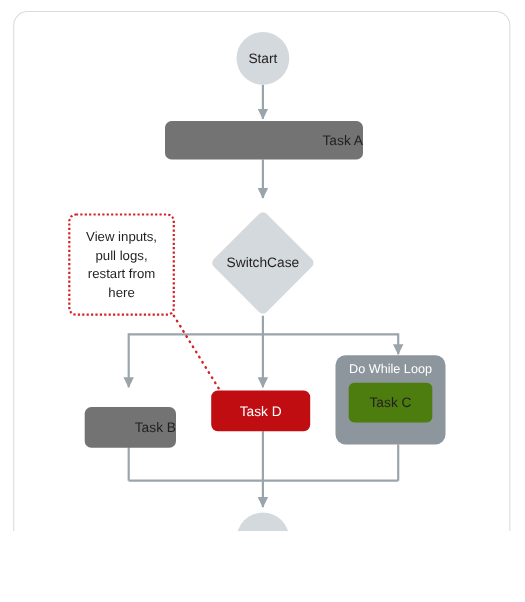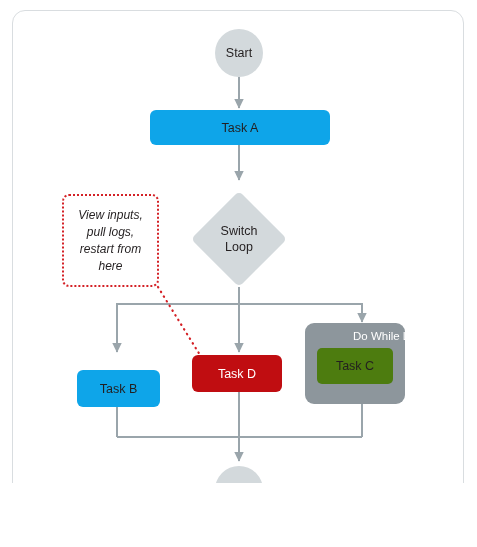--- a/index.html
+++ b/index.html
@@ -47,24 +47,25 @@
     justify-content: center;
     text-align: center;
   }
   .terminator {
     border-radius: 50%;
     background: #d3d9dc;
     color: #231f20;
     font-size: 12.5px;
   }
   .task {
-    background: #0ea5e9;
+    background: #737373;
     color: #231f20;
     border-radius: 6px;
     font-size: 12.5px;
+    justify-content: flex-end;
   }
   .task-red {
     background: #c00d11;
     color: #ffffff;
     border-radius: 6px;
     font-size: 12.5px;
     font-weight: 400;
   }
   
   .decision-wrap {
@@ -82,44 +83,42 @@
     border-radius: 5px;
     transform: rotate(45deg);
   }
   .decision-label {
     position: absolute;
     left: 0;
     top: 0;
     width: 96px;
     height: 96px;
     display: flex;
-    flex-direction: column;
     align-items: center;
     justify-content: center;
     font-size: 12.5px;
     color: #231f20;
     line-height: 16px;
   }
   
   .loop {
     position: absolute;
     background: #8d969c;
     border-radius: 9px;
     box-sizing: border-box;
   }
   .loop-title {
     position: absolute;
     left: 0;
     top: 6px;
     width: 100%;
-    text-align: left;
+    text-align: center;
     color: #ffffff;
     font-size: 11.5px;
     line-height: 14px;
-    margin-left: 48px;
   }
   .loop-inner {
     position: absolute;
     left: 12px;
     top: 25px;
     width: 76px;
     height: 36px;
     background: #4d7c0f;
     border-radius: 5px;
     display: flex;
@@ -138,21 +137,20 @@
     align-items: center;
     justify-content: center;
     box-sizing: border-box;
   }
   .callout-text {
     font-size: 12px;
     line-height: 17px;
     color: #231f20;
     text-align: center;
     white-space: pre-line;
-    font-style: italic;
   }
 </style>
 </head>
 <body>
 
 <div id="canvas">
 
   <div class="card"></div>
 
   <svg class="edges" viewBox="0 0 477 547" xmlns="http://www.w3.org/2000/svg">
@@ -189,21 +187,21 @@
   </div>
 
   <div class="node task" style="left:150px; top:110px; width:180px; height:35px;">
     <span>Task A</span>
   </div>
 
   <div class="decision-wrap" style="left:191px; top:191px;">
     <div class="decision-shape"></div>
     <div class="decision-label">
       <span>Switch</span>
-      <span>Loop</span>
+      <span>Case</span>
     </div>
   </div>
 
   <div class="callout" style="left:62px; top:194px; width:97px; height:93px;">
     <div class="callout-text">View inputs,
 pull logs,
 restart from
 here</div>
   </div>
 

